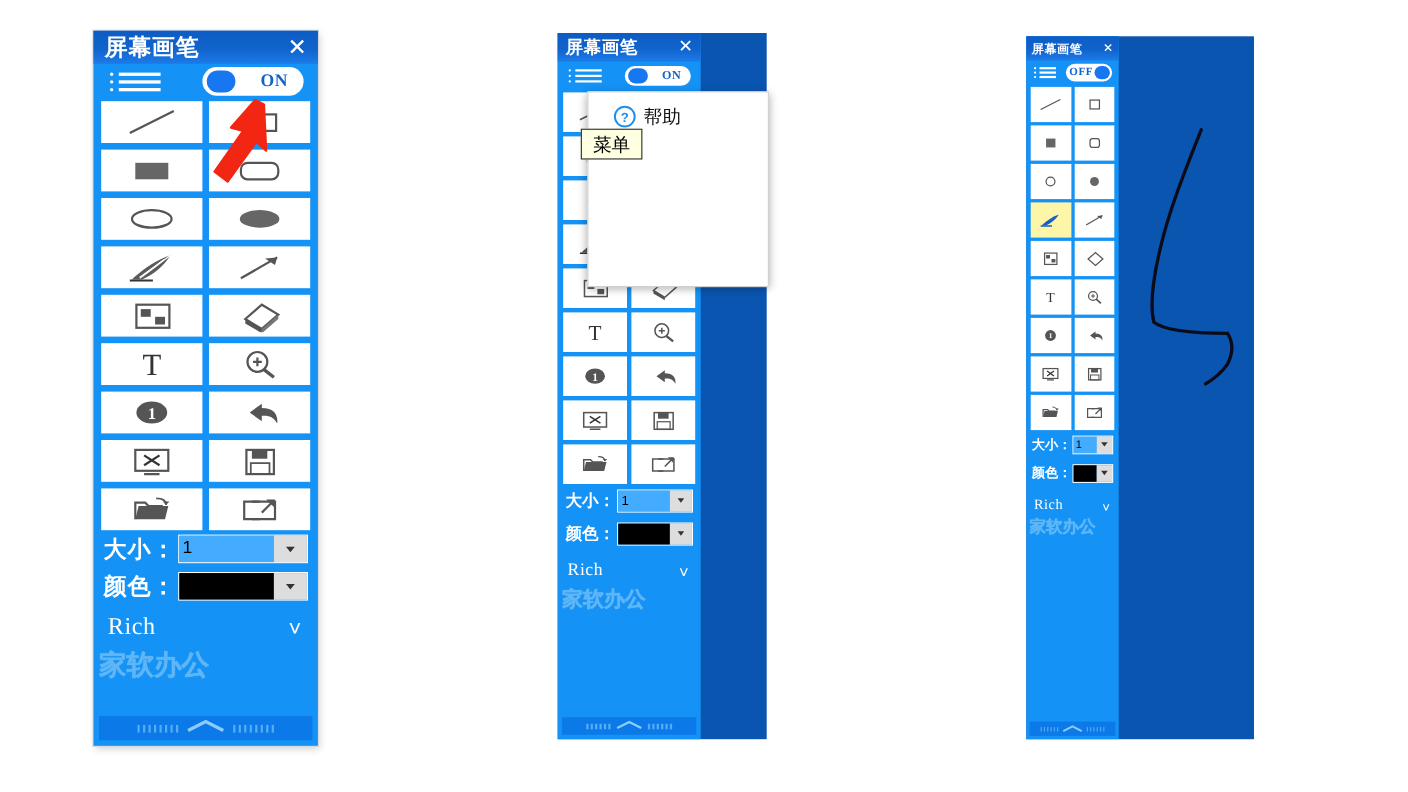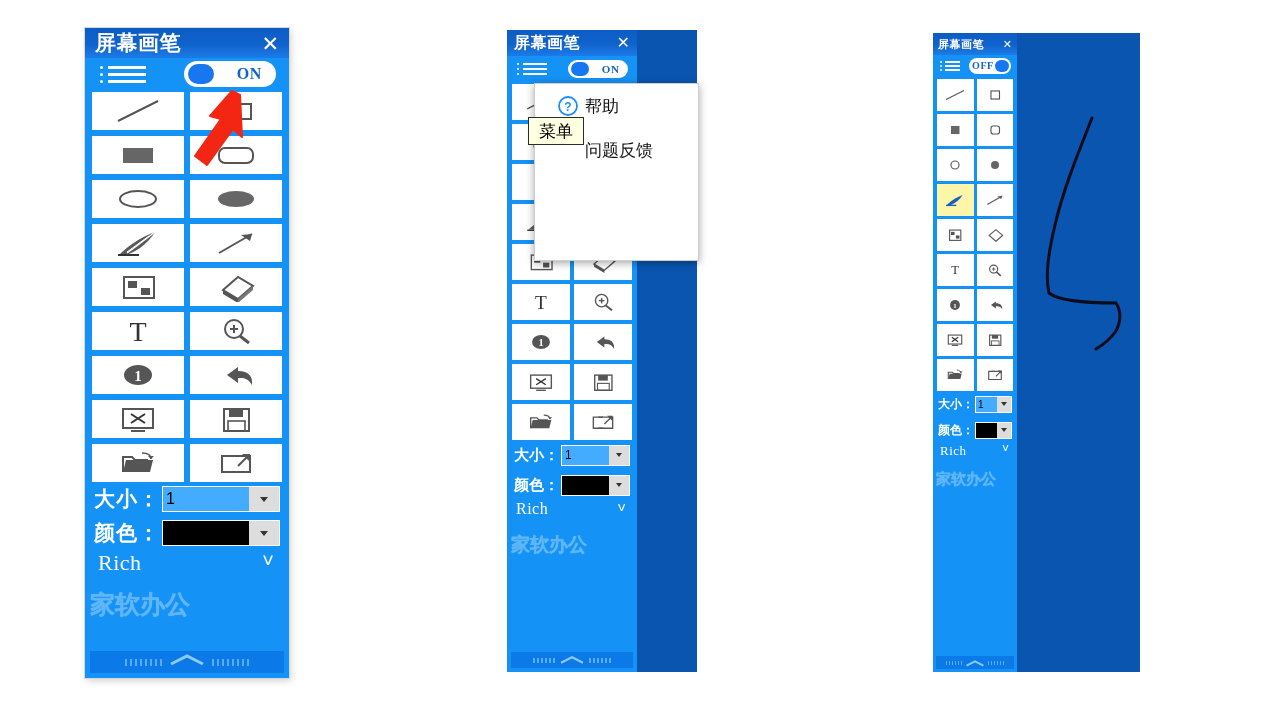--- a/index.html
+++ b/index.html
@@ -79,21 +79,21 @@
   .combo .cswatch { background: #000000; }
   .combo .carrow {
     background: #DDDDDD; display: flex; align-items: center; justify-content: center;
     cursor: pointer;
   }
   .carrow i {
     display:block; width:0; height:0; border-left: 4px solid transparent;
     border-right: 4px solid transparent; border-top: 5px solid #333;
   }
 
-  .richrow { display: flex; align-items: flex-start; justify-content: space-between; cursor: pointer; }
+  .richrow { display: flex; align-items: flex-end; justify-content: space-between; cursor: pointer; }
   .richlabel { color: #ffffff; font-family: "Liberation Serif", serif; letter-spacing: .5px; }
   .chev-down { color:#ffffff; line-height: 1; font-weight: 300; }
 
   .watermark {
     color: #5FB6F7; font-weight: bold; 
     text-shadow: 0 0 1px #6DBFF8; white-space: nowrap;
     font-family: "Liberation Sans", sans-serif;
   }
 
   .collapsebar {
@@ -554,24 +554,20 @@
   <div class="ctxmenu" style="left:534px; top:83px; width:165px; height:178px;">
     <div class="mi" style="height:44px; padding-left:16px;">
       <span class="micon" style="width:34px;">
         <svg width="22" height="22" viewBox="0 0 22 22">
           <circle cx="11" cy="11" r="9" fill="none" stroke="#1F8FEF" stroke-width="1.8"></circle>
           <text x="11" y="16" text-anchor="middle" font-family="Liberation Sans, sans-serif" font-size="12" font-weight="bold" fill="#1F8FEF">?</text>
         </svg>
       </span>
       <span class="mlabel" style="font-size:17px;">帮助</span>
     </div>
-    <div class="mi" style="height:44px; padding-left:16px;">
-      <span class="micon" style="width:34px;"></span>
-      <span class="mlabel" style="font-size:17px;">问题反馈</span>
-    </div>
   </div>
 
   <div class="tooltip" style="left:528px; top:117px; width:56px; height:28px; font-size:17px;">
     <span>菜单</span>
   </div>
 
   <div class="canvas" style="left:933px; top:33px; width:207px; height:639px;">
     <svg width="207" height="639" viewBox="0 0 207 639" style="position:absolute;left:0;top:0;">
       <path d="M159,85 C146,118 130,157 122,192 C114,225 113,248 116,260 C126,268 158,270 183,270 C188,278 188,288 183,298 C176,308 168,313 163,316" fill="none" stroke="#0B0B19" stroke-width="3" stroke-linecap="round"></path>
     </svg>

